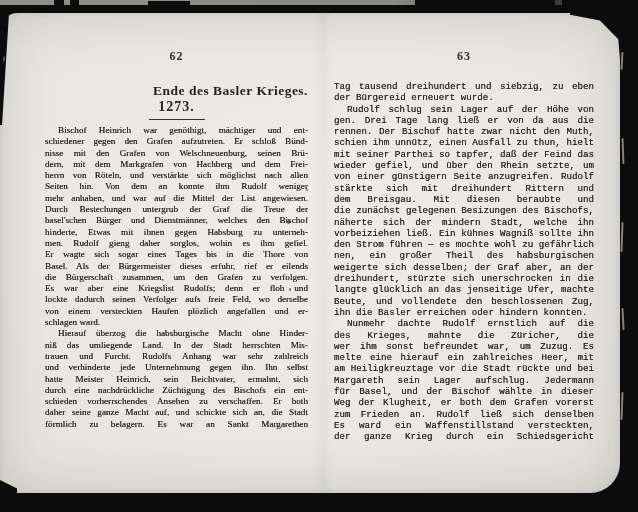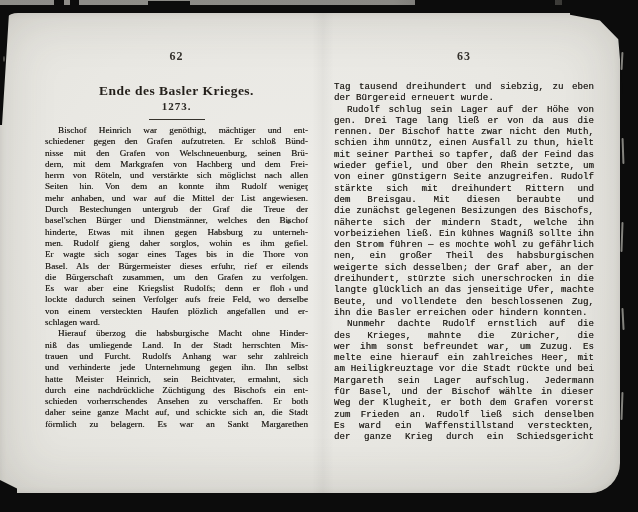--- a/index.html
+++ b/index.html
@@ -53,23 +53,23 @@
 
   
   .pagecol { position:absolute; top:50px; }
   .pagecol.left  { left:45px;  width:263px; }
   .pagecol.right { left:334px; width:260px; }
 
   .pagenum { text-align:center; font-size:12px; font-weight:bold; color:#34312c;
     height:12px; line-height:12px; letter-spacing:1px; }
 
   .titleblock { margin-top:22px; }
-  .booktitle { text-align:center; font-size:13.5px; font-weight:bold; color:#231f1a;
+  .booktitle { text-align:right; font-size:13.5px; font-weight:bold; color:#231f1a;
     line-height:14px; letter-spacing:.5px; }
-  .dateline { text-align:center; font-size:11px; font-weight:bold; color:#2a2722;
+  .dateline { text-align:center; font-size:14px; font-weight:bold; color:#2a2722;
     line-height:11px; margin-top:3px; letter-spacing:1px; }
   .rule { width:56px; margin:7px auto 0 auto; border-top:1.6px solid #35322c; height:0; }
 
   .textblock { margin-top:5px; }
   .pagecol.right .textblock { margin-top:19px;font-family:Liberation Mono, monospace; }
 
   .line { height:11.3px; line-height:11.3px; font-size:9.2px; color:#262420;
     text-align:justify; text-align-last:justify; overflow:hidden;
     text-shadow:0 0 .4px rgba(45,40,33,.75); }
   .line.end { text-align-last:left; }

